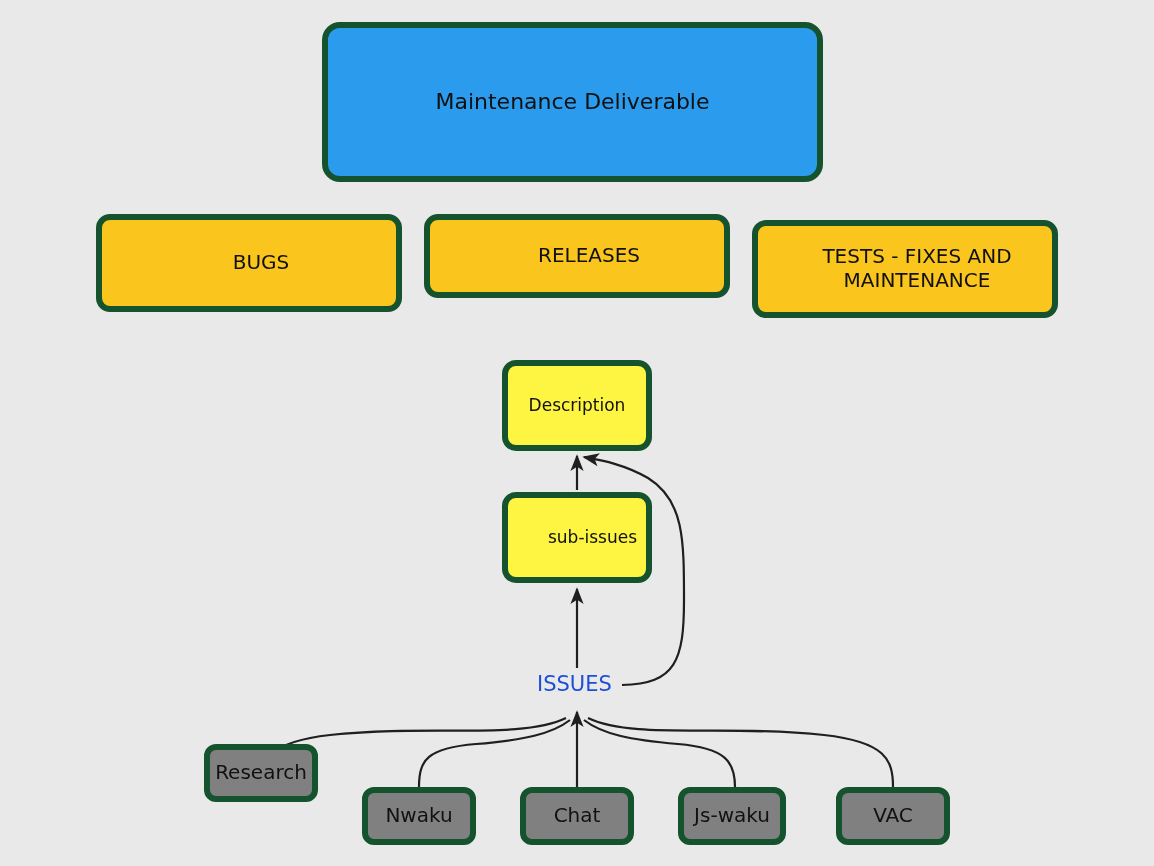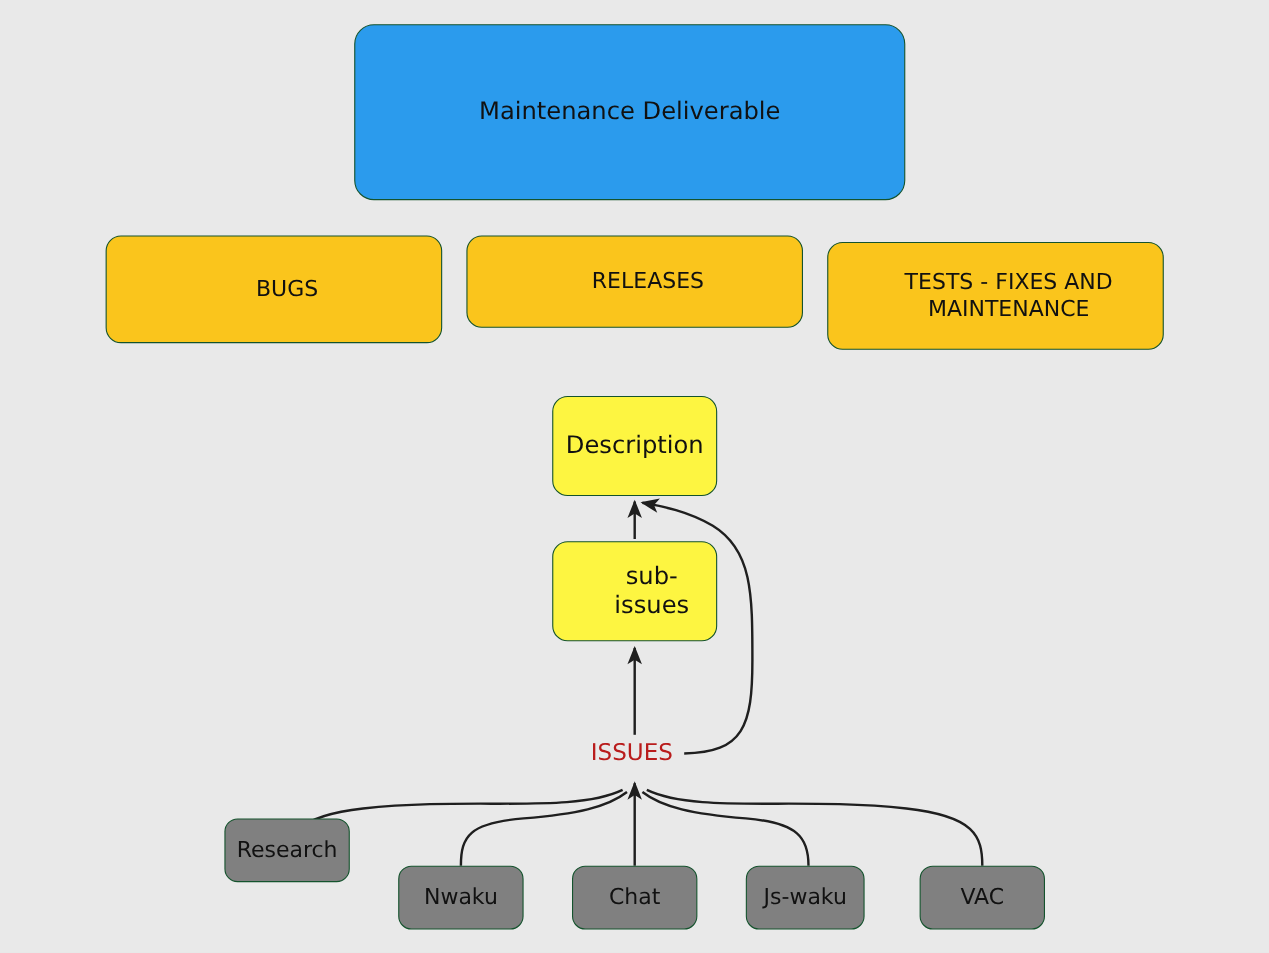--- a/index.html
+++ b/index.html
@@ -11,21 +11,21 @@
     position: relative;
     width: 1154px;
     height: 866px;
     background: #e9e9e9;
     overflow: hidden;
     font-family: "DejaVu Sans", "Liberation Sans", sans-serif;
   }
   .node {
     position: absolute;
     box-sizing: border-box;
-    border: 1px solid #14532d;
+    border: 6px solid #14532d;
     display: flex;
     align-items: center;
     justify-content: center;
     text-align: center;
     color: #111111;
     line-height: 1.18;
     z-index: 3;
   }
   .node-label {
     display: block;
@@ -39,31 +39,31 @@
   }
   .category {
     background: #fac51c;
     border-radius: 14px;
     font-size: 20px;
     padding-left: 24px;
   }
   .detail {
     background: #fdf541;
     border-radius: 14px;
-    font-size: 22px;
+    font-size: 17px;
   }
   .source {
     background: #808080;
     border-radius: 12px;
     font-size: 20px;
   }
   .edge-label {
     position: absolute;
     font-size: 21px;
-    color: #b91c1c;
+    color: #1d4ed8;
     background: #e9e9e9;
     padding: 0 2px;
     z-index: 4;
     white-space: nowrap;
   }
   #edges {
     position: absolute;
     left: 0;
     top: 0;
     width: 1154px;

